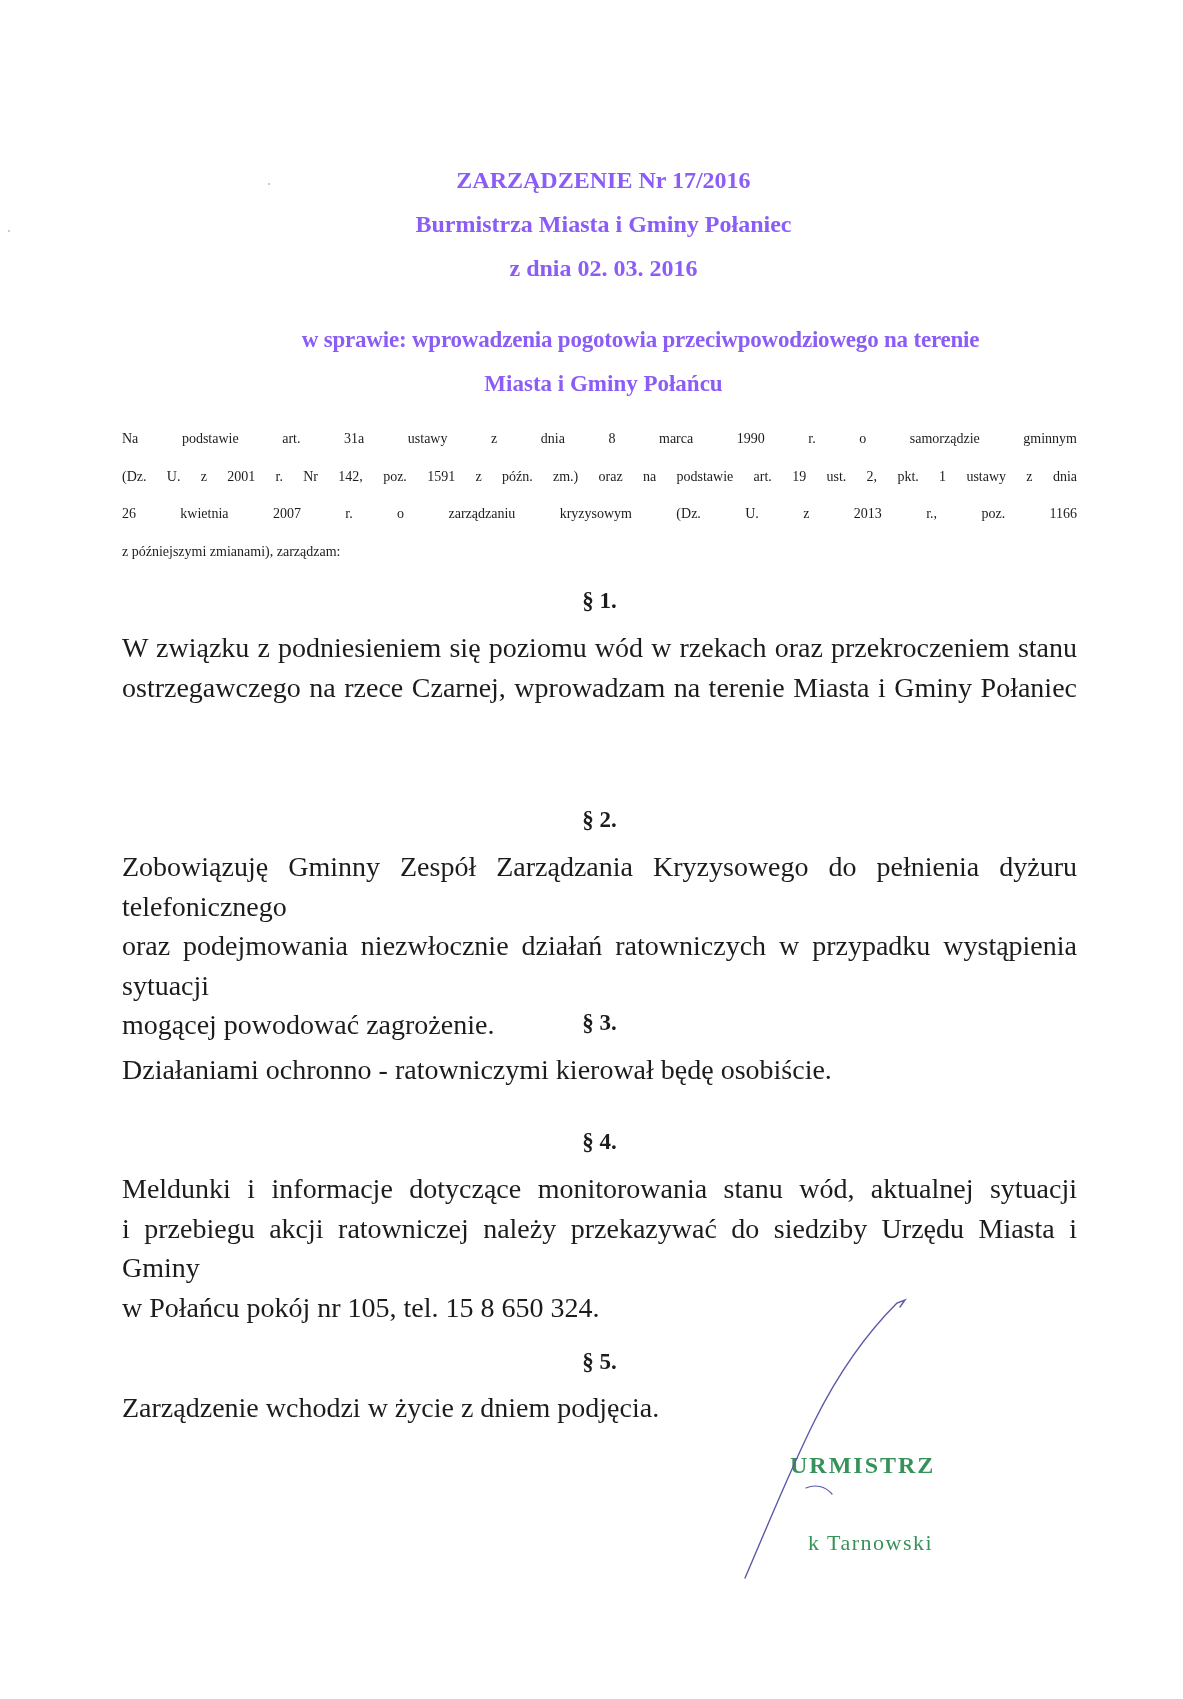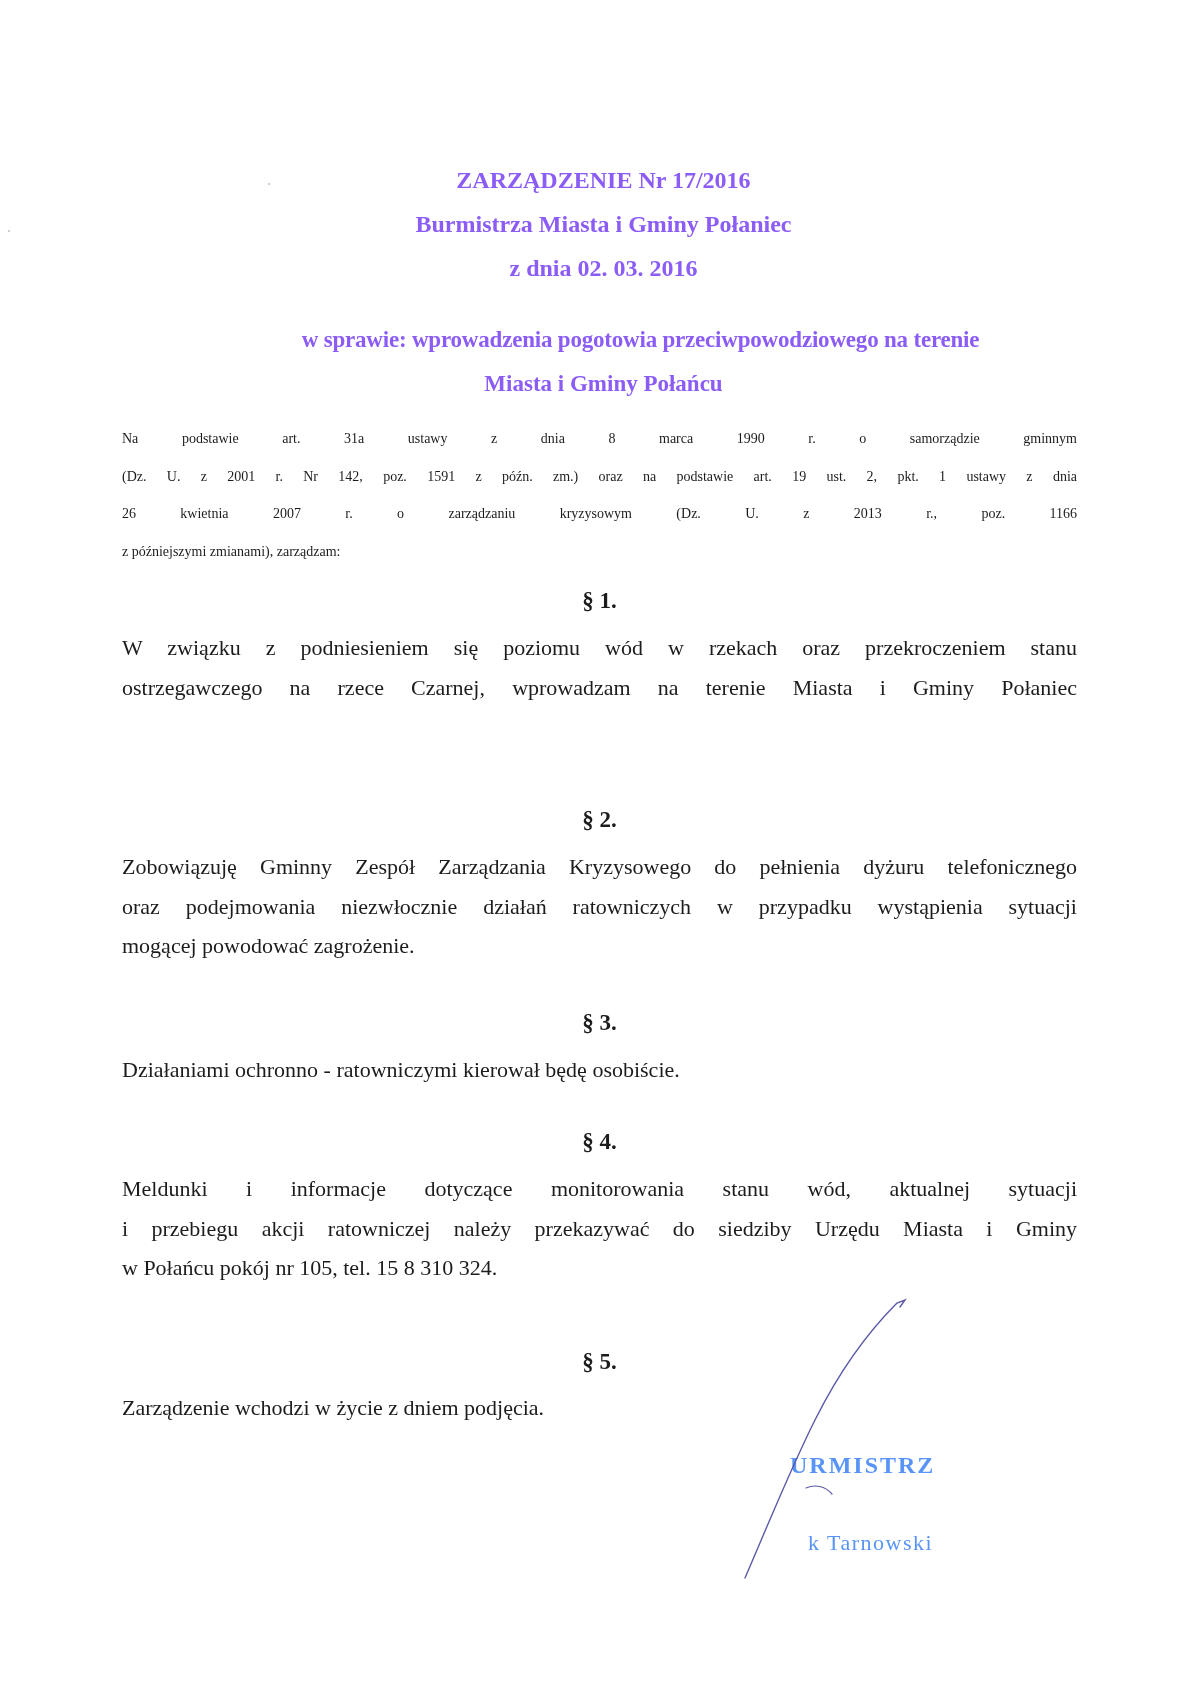--- a/index.html
+++ b/index.html
@@ -23,21 +23,21 @@
     .h1 { top: 144px; }
     .h2 { top: 188px; }
     .h3 { top: 232px; }
     .subject { top: 304px; font-size: 23px; letter-spacing: -0.2px; padding-left: 37px; }
     .subject2 { top: 348px; font-size: 23px; }
 
     .para {
       position: absolute;
       left: 122px;
       width: 955px;
-      font-size: 22px;
+      font-size: 28px;
       line-height: 39.5px;
       text-align: justify;
       text-align-last: left;
     }
     .para-basis { top: 420px; font-size: 14px; line-height: 37.5px; }
     .para-basis .line { display: block; text-align: justify; text-align-last: justify; }
     .para-basis .line.last { text-align-last: left; }
 
     .para .line { display: block; text-align: justify; text-align-last: justify; }
     .para .line.last { text-align-last: left; }
@@ -57,21 +57,21 @@
     .s5 { top: 1349px; }
 
     .p1 { top: 628px; }
     .p2 { top: 847px; }
     .p3 { top: 1050px; }
     .p4 { top: 1169px; }
     .p5 { top: 1388px; }
 
     .stamp {
       position: absolute;
-      color: #3b82f6;
+      color: #15803d;
       font-family: "Liberation Serif", "DejaVu Serif", serif;
       font-weight: bold;
       letter-spacing: 2px;
       opacity: 0.85;
     }
     .stamp-title { left: 790px; top: 1452px; font-size: 24px; }
     .stamp-name { left: 808px; top: 1530px; font-size: 22px; font-weight: normal; letter-spacing: 1.5px; text-align: center; }
 
     .signature {
       position: absolute;
@@ -114,21 +114,21 @@
 
   <div class="sect s3">§ 3.</div>
   <div class="para p3">
     <span class="line last">Działaniami ochronno - ratowniczymi kierował będę osobiście.</span>
   </div>
 
   <div class="sect s4">§ 4.</div>
   <div class="para p4">
     <span class="line">Meldunki i informacje dotyczące monitorowania stanu wód, aktualnej sytuacji</span>
     <span class="line">i przebiegu akcji ratowniczej należy przekazywać do siedziby Urzędu Miasta i Gminy</span>
-    <span class="line last">w Połańcu pokój nr 105, tel. 15 8 310 324.</span>
+    <span class="line last">w Połańcu pokój nr 105, tel. 15 8 650 324.</span>
   </div>
 
   <div class="sect s5">§ 5.</div>
   <div class="para p5">
     <span class="line last">Zarządzenie wchodzi w życie z dniem podjęcia.</span>
   </div>
 
   <div class="stamp stamp-title">URMISTRZ</div>
   <div class="stamp stamp-name">k Tarnowski</div>
 

